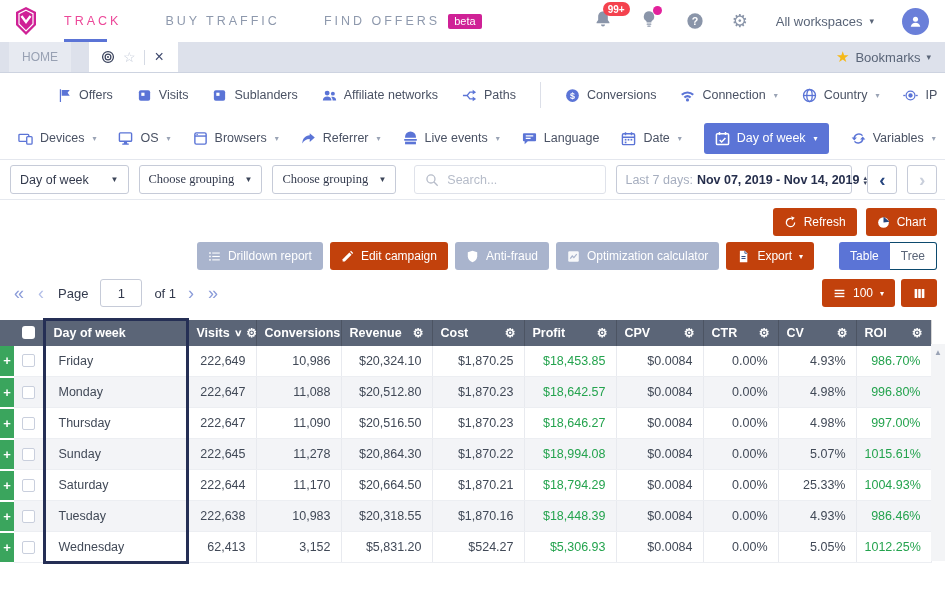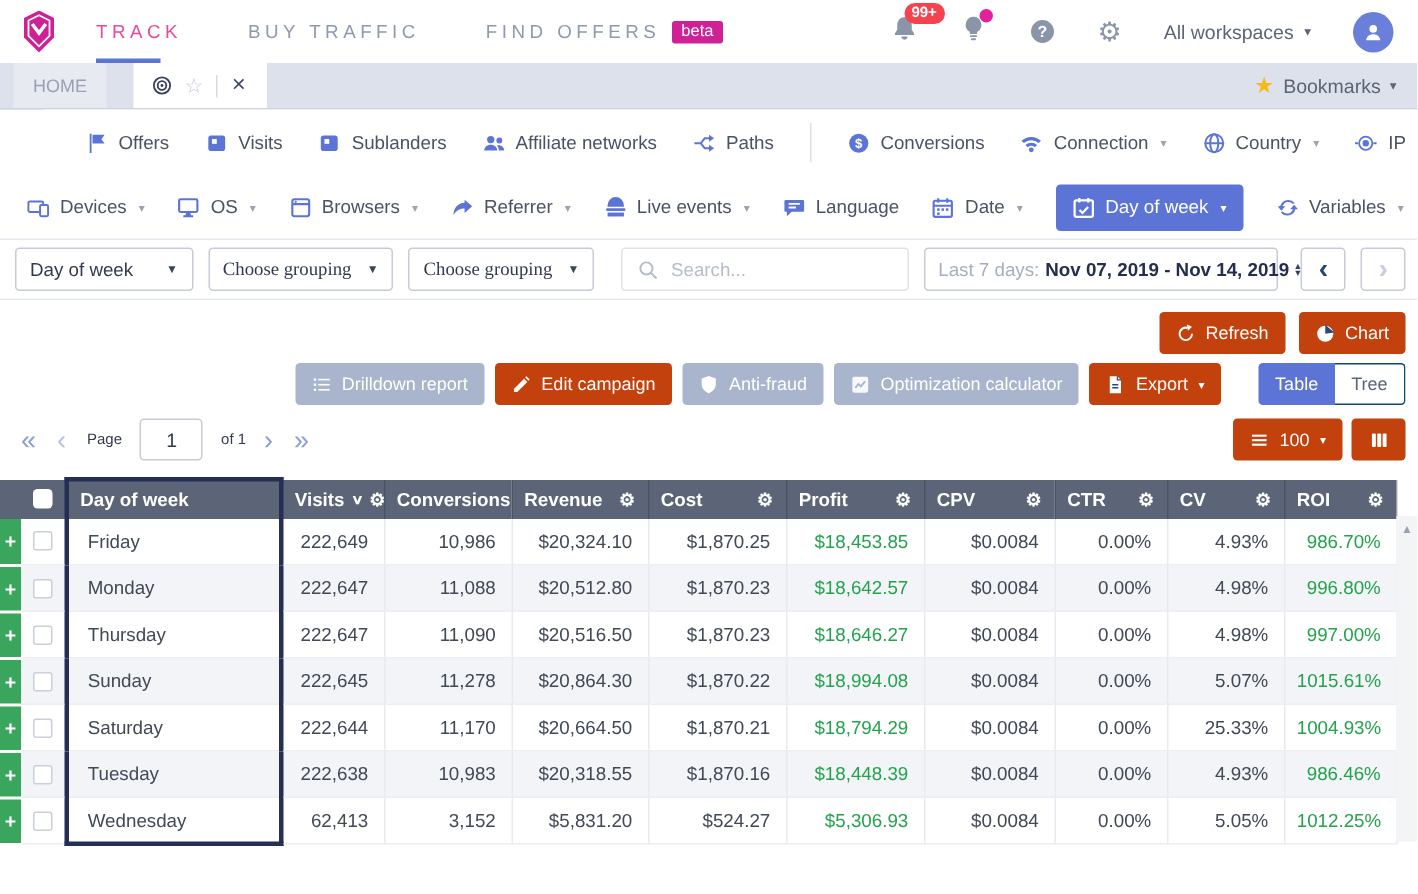--- a/index.html
+++ b/index.html
@@ -83,21 +83,21 @@
   .actionsrow { height:34px; display:flex; justify-content:flex-end; align-items:flex-start; gap:7px; padding:6px 8px 0 0; }
   .viewtoggle { display:flex; margin-left:18px; }
   .viewtoggle .btn-blue { border-radius:3px 0 0 3px; }
   .viewtoggle .btn-white { border-radius:0 3px 3px 0; border-left:none; }
   .caret-w { font-size:8px; color:#fff; }
 
   
   .pagerow { height:46px; display:flex; align-items:center; padding:0 8px 0 14px; }
   .pg-ic { color:#8b9cd9; font-size:18px; margin-right:14px; cursor:pointer; line-height:1; }
   .pg-ic.lighter { color:#b3bfe8; }
-  .pg-label { font-size:10px; color:#333a4d; margin-right:12px; }
+  .pg-label { font-size:13px; color:#333a4d; margin-right:12px; }
   .pg-input { width:42px; height:28px; border:1px solid #c6cbd8; border-radius:3px; text-align:center; font-size:13px; color:#333a4d; margin-right:12px; font-family:inherit; outline:none; }
   .pg-right { margin-left:auto; display:flex; gap:6px; }
   .btn-cols { width:36px; justify-content:center; padding:0; }
 
   
   .tablewrap { position:relative; margin-top:2px; }
   table { border-collapse:collapse; table-layout:fixed; width:931px; }
   thead th { background:#5b6577; height:26px; color:#fff; font-size:12.5px; font-weight:bold; text-align:left; padding:0 8px; border-right:1px solid rgba(0,0,0,0.16); }
   .thc { display:flex; align-items:center; gap:5px; }
   .gear { margin-left:auto; font-size:12px; color:#fff; cursor:pointer; line-height:1; }

